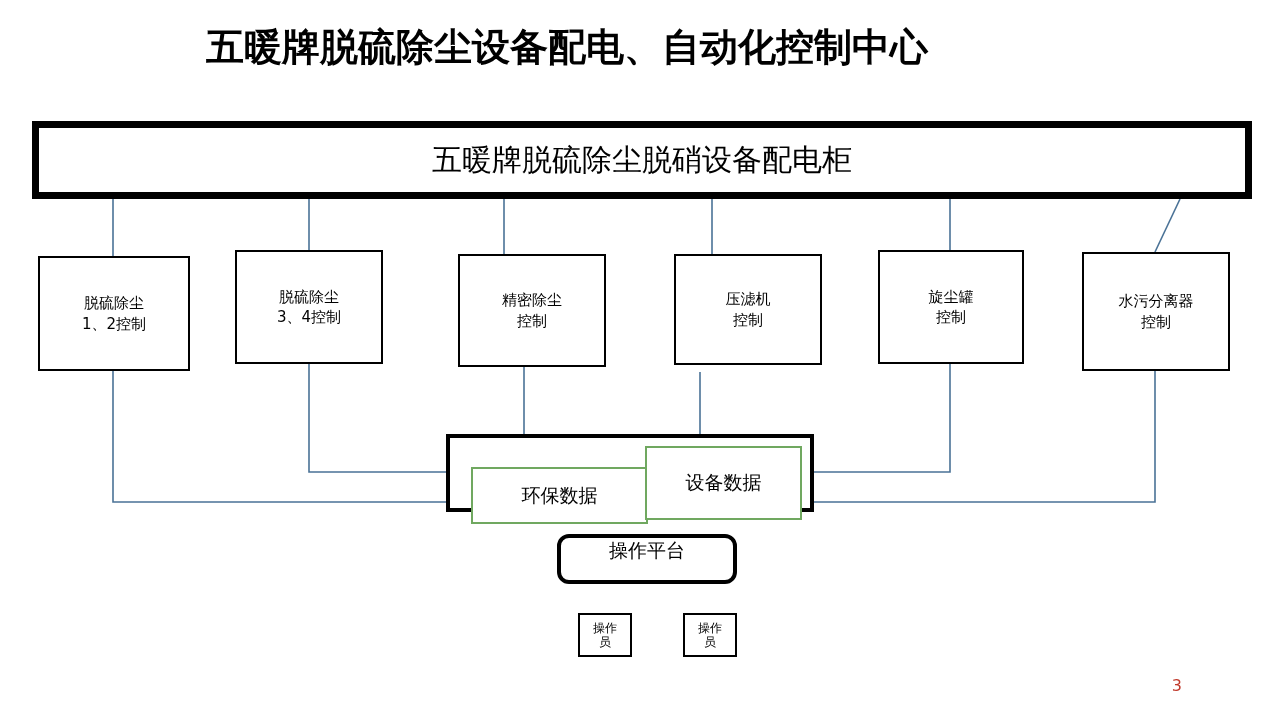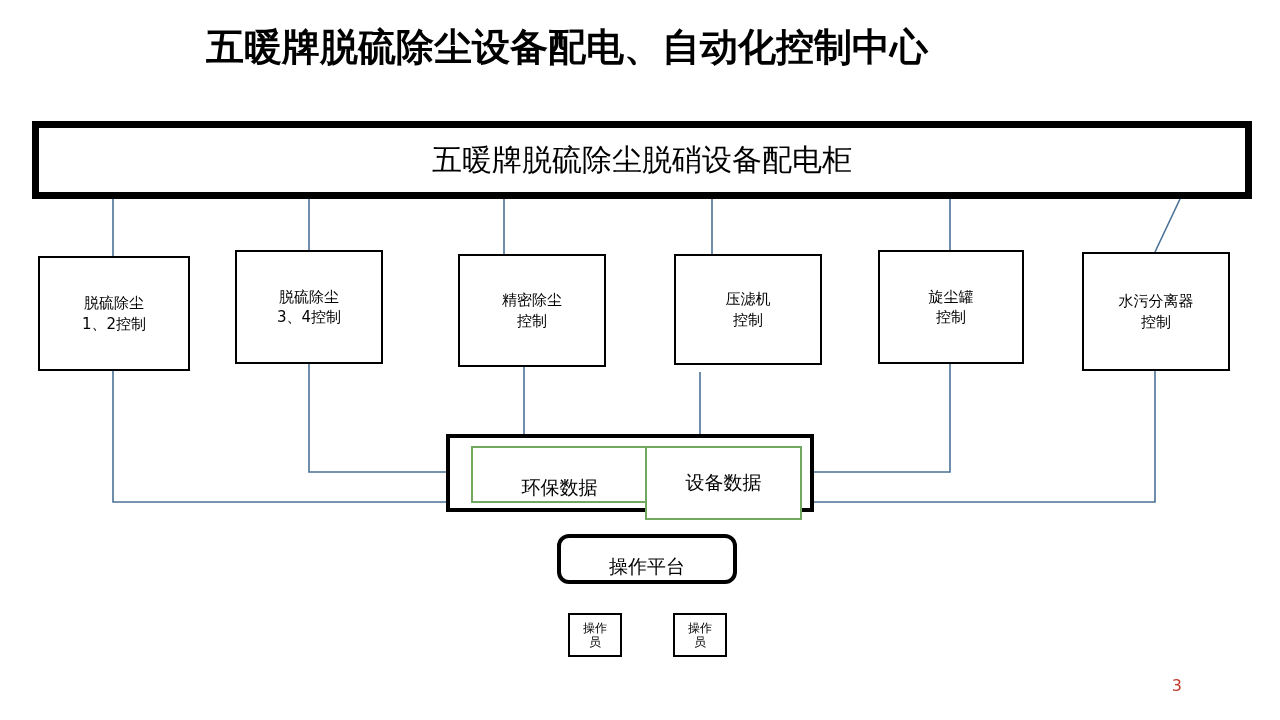--- a/index.html
+++ b/index.html
@@ -90,39 +90,40 @@
     position: absolute;
     left: 557px;
     top: 534px;
     width: 180px;
     height: 50px;
     border: 4px solid #000000;
     border-radius: 12px;
     box-sizing: border-box;
     background: #ffffff;
     display: flex;
-    align-items: flex-end;
+    align-items: flex-start;
     justify-content: center;
     font-size: 19px;
     color: #000000;
   }
   .operator {
     position: absolute;
     width: 54px;
     height: 44px;
     border: 2px solid #000000;
     box-sizing: border-box;
     background: #ffffff;
     display: flex;
     align-items: center;
     justify-content: center;
     text-align: center;
     font-size: 12px;
     line-height: 1.2;
     color: #000000;
+    margin-left: 10px;
   }
   .operator .txt { white-space: pre-line; }
 
   .page-num {
     position: absolute;
     right: 98px;
     top: 676px;
     font-size: 16px;
     color: #c0392b;
   }
@@ -192,21 +193,21 @@
 控制</span>
   </div>
 
   <div class="node" style="left:1082px; top:252px; width:148px; height:119px;">
     <span class="txt">水污分离器
 控制</span>
   </div>
 
   <div class="data-outer"></div>
 
-  <div class="data-inner" style="left:471px; top:446px; width:177px; height:57px;align-items:flex-end;">
+  <div class="data-inner" style="left:471px; top:467px; width:177px; height:57px;">
     <span>环保数据</span>
   </div>
 
   <div class="data-inner" style="left:645px; top:446px; width:157px; height:74px;">
     <span>设备数据</span>
   </div>
 
   <div class="platform">
     <span>操作平台</span>
   </div>

